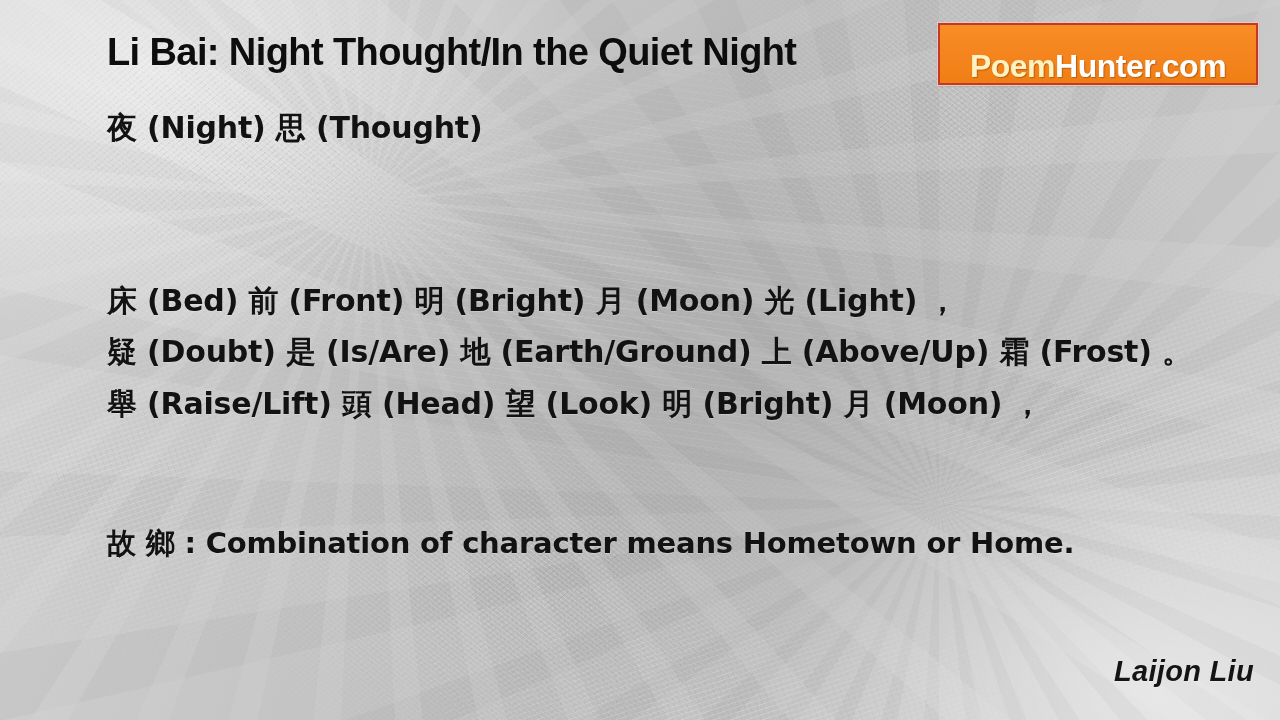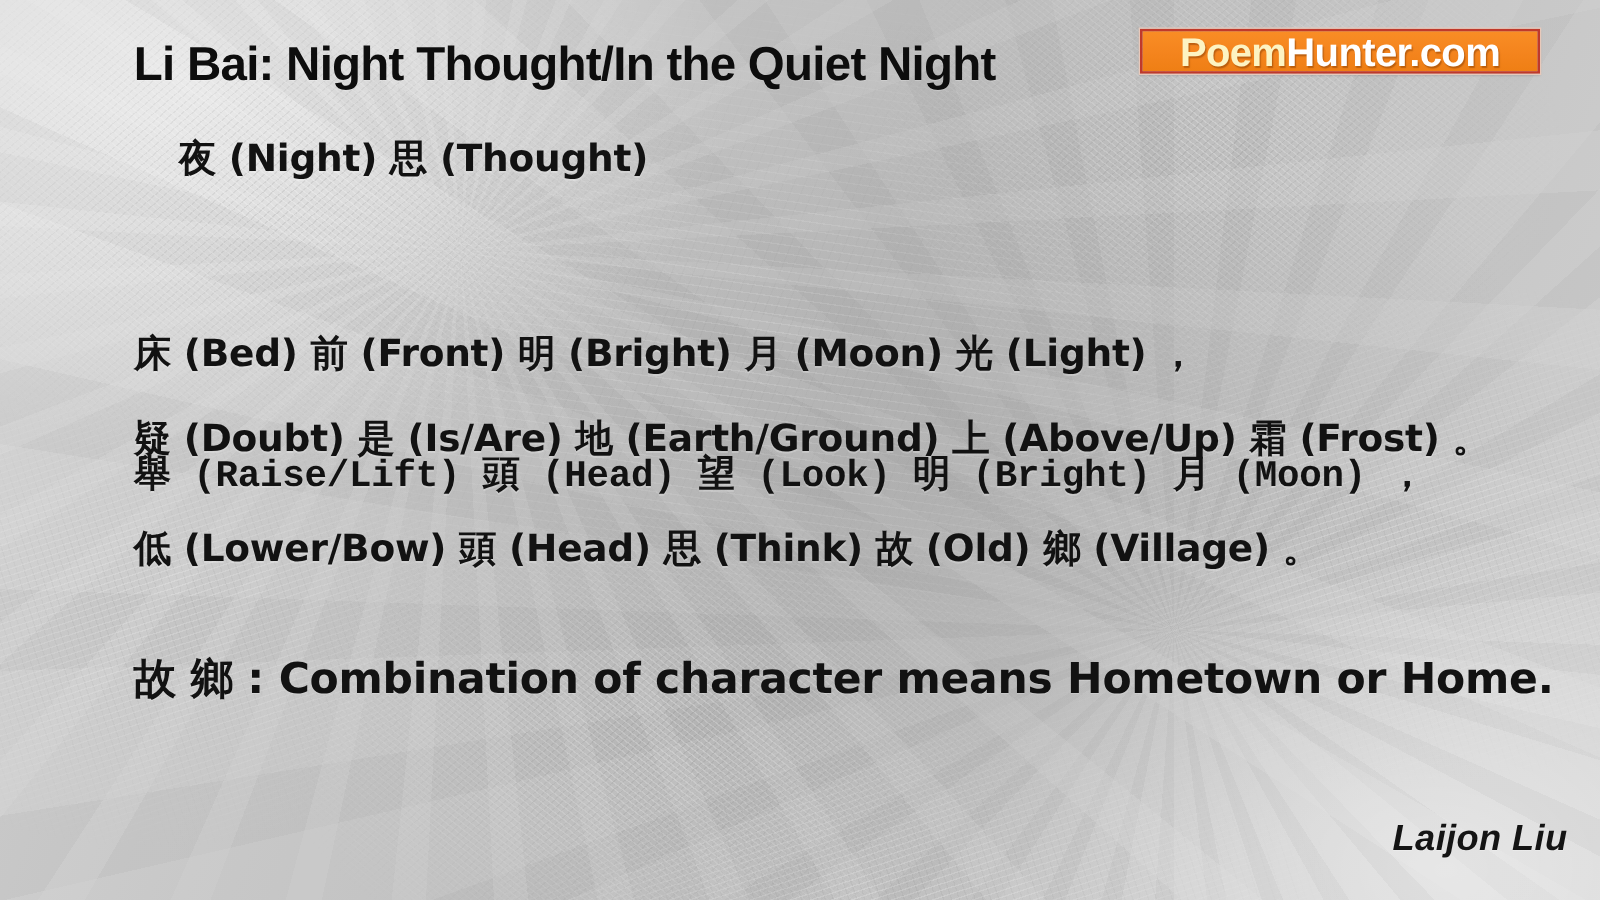--- a/index.html
+++ b/index.html
@@ -84,60 +84,60 @@
   }
 
   #title {
     top:30px;
     font-size:38px;
     line-height:44px;
     letter-spacing:-0.6px;
     color:#0d0d0d;
   }
 
-  .hdr  { font-size:30px; line-height:36px;margin-left:36px; }
+  .hdr  { font-size:30px; line-height:36px; }
   .body { font-size:30px; line-height:36px; }
-  .note { font-size:34px; line-height:36px; }
+  .note { font-size:29px; line-height:36px; }
 
   .cjk { font-family:"DejaVu Sans","Liberation Sans",sans-serif; font-weight:bold; }
 
   #hdr1 { top:110px; }
   #hdr2 { top:162px; }
 
-  #body1 { top:266px; }
+  #body1 { top:283px; }
   #body2 { top:318px;margin-top:16px; }
-  #body3 { top:364px;font-family:Liberation Mono, monospace; }
+  #body3 { top:386px; }
   #body4 { top:422px; }
 
   #note1 { top:525px; }
 
   #signature {
     position:absolute;
     right:26px;
     top:655px;
     font-size:29px;
     font-style:italic;
     font-weight:bold;
     color:#141414;
     letter-spacing:0.3px;
     text-shadow:0 1px 0 rgba(255,255,255,.25);
   }
 
   
   #watermark {
     position:absolute;
-    left:912px;
+    left:938px;
     top:23px;
     width:320px;
-    height:36px;
+    height:62px;
     background:linear-gradient(180deg,#f98d25 0%,#f4841d 55%,#ef7f14 100%);
     border:2px solid #c0392b;
     outline:1px solid #e8c9bb;
     display:flex;
-    align-items:flex-start;
+    align-items:flex-end;
     justify-content:center;
     z-index:20;
     box-shadow:0 1px 2px rgba(0,0,0,.25);
   }
   #watermark .wm-text {
     font-size:32px;
     font-weight:bold;
     letter-spacing:-0.5px;
     line-height:34px;
     text-shadow:1px 1px 1px rgba(120,50,0,.45);
@@ -163,21 +163,20 @@
 
     <div class="line hdr cjk" id="hdr1">夜 (Night)   思 (Thought)</div>
 
 
     <div class="line body cjk" id="body1">床 (Bed)   前 (Front)   明 (Bright)   月 (Moon)   光 (Light)   ，</div>
 
     <div class="line body cjk" id="body2">疑 (Doubt)   是 (Is/Are)   地 (Earth/Ground)   上 (Above/Up)   霜 (Frost)   。</div>
 
     <div class="line body cjk" id="body3">舉 (Raise/Lift)   頭 (Head)   望 (Look)   明 (Bright)   月 (Moon)   ，</div>
 
-    <div class="line body cjk" id="body4">低 (Lower/Bow)   頭 (Head)   思 (Think)   故 (Old)   鄉 (Village)   。</div>
 
     <div class="line note cjk" id="note1">故 鄉 : Combination of character means Hometown or Home.</div>
 
     <div id="signature">Laijon Liu</div>
 
   </div>
 
   <div id="watermark">
     <span class="wm-text"><span class="wm-poem">Poem</span><span class="wm-hunter">Hunter.com</span></span>
   </div>

